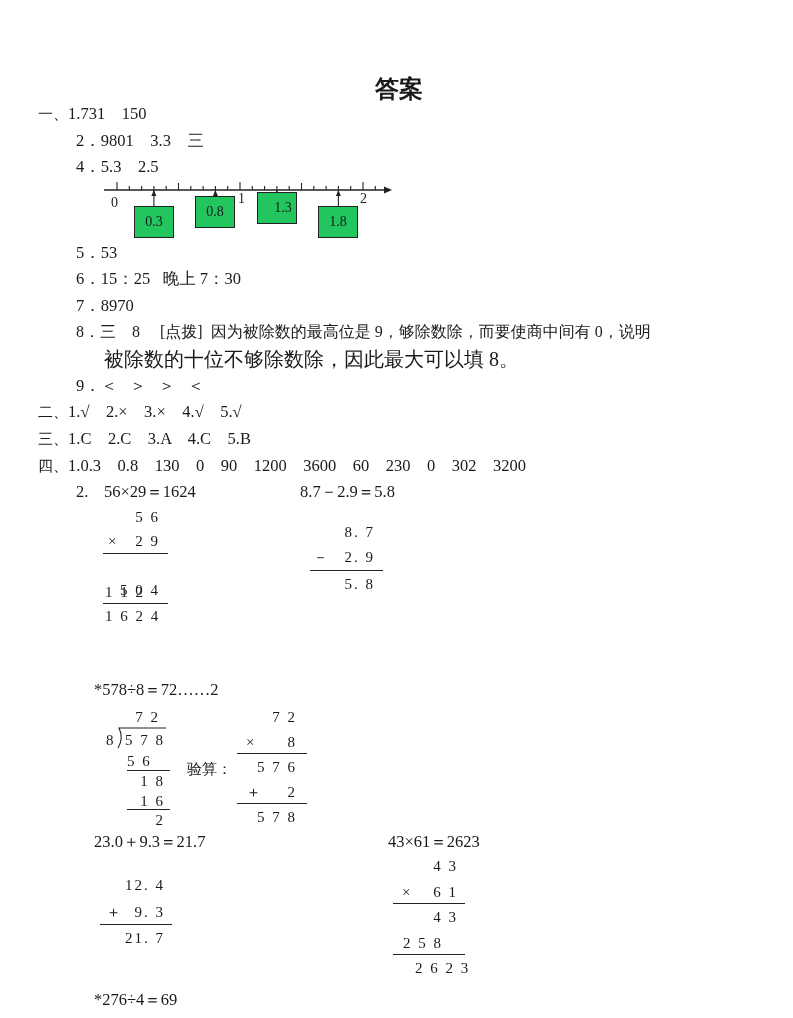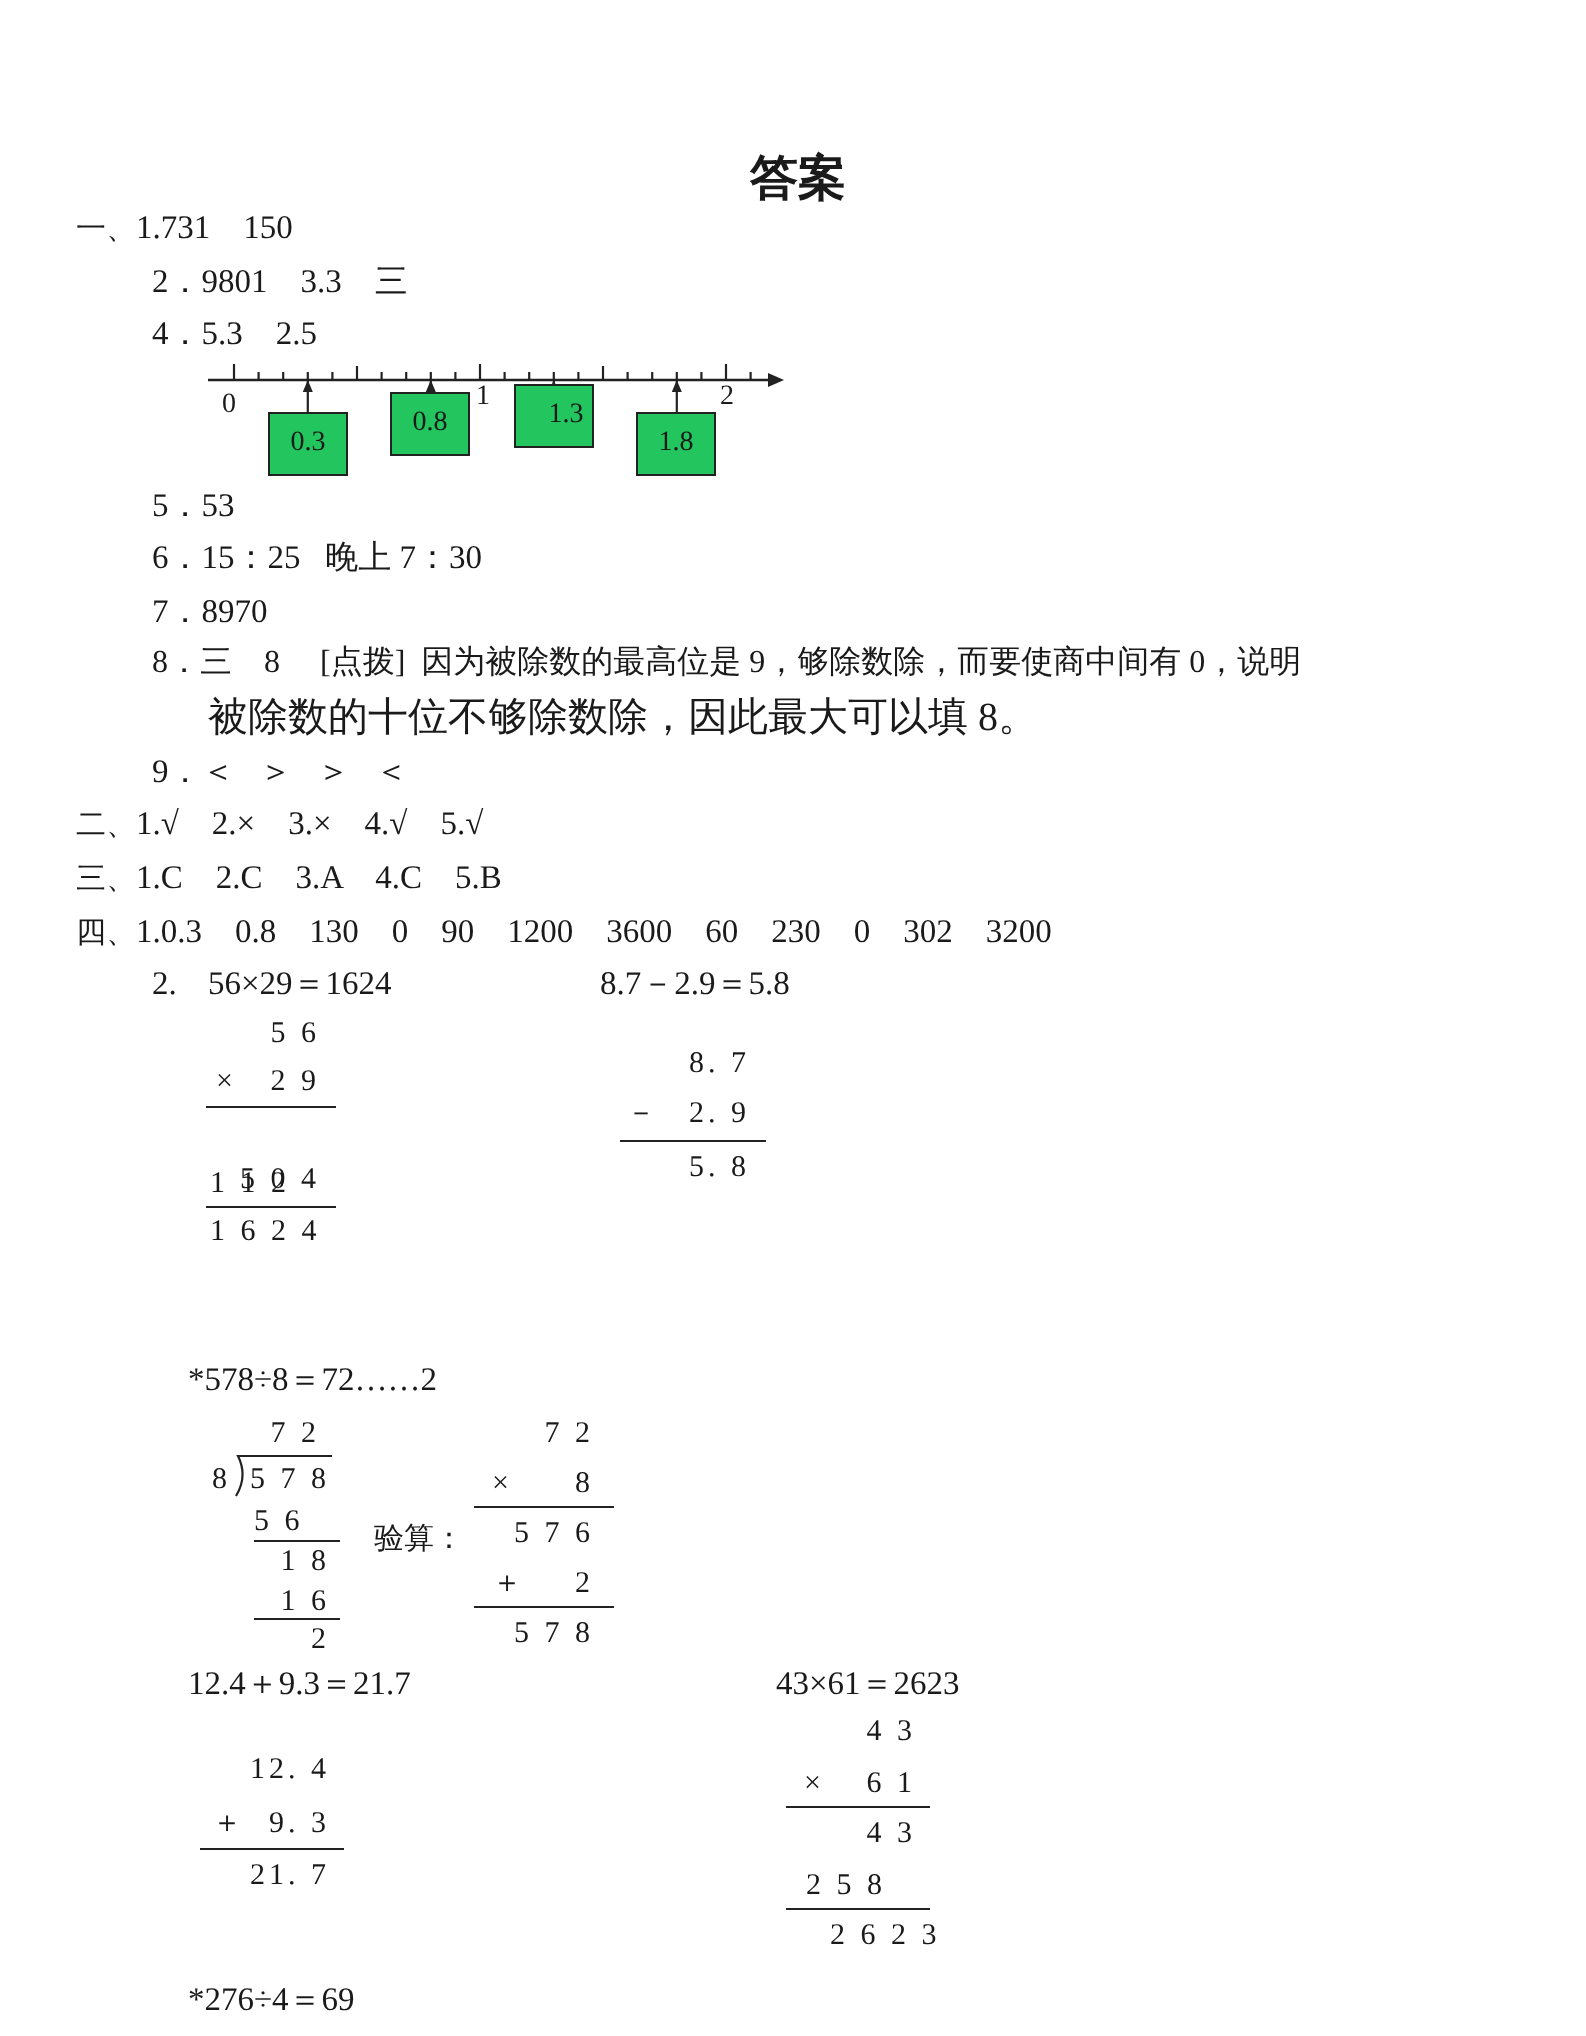--- a/index.html
+++ b/index.html
@@ -122,21 +122,21 @@
 <div class="abs v" style="left:255px;top:708px;width:42px;">7 2</div>
 <div class="abs v" style="left:246px;top:733px;">×</div>
 <div class="abs v" style="left:255px;top:733px;width:42px;">8</div>
 <div class="line" style="left:237px;top:753px;width:70px;"></div>
 <div class="abs v" style="left:250px;top:758px;width:47px;">5 7 6</div>
 <div class="abs v" style="left:246px;top:783px;">＋</div>
 <div class="abs v" style="left:255px;top:783px;width:42px;">2</div>
 <div class="line" style="left:237px;top:803px;width:70px;"></div>
 <div class="abs v" style="left:250px;top:808px;width:47px;">5 7 8</div>
 
-<div class="abs t" style="left:94px;top:832px;">12.4＋9.3＝21.7</div>
+<div class="abs t" style="left:94px;top:832px;">23.0＋9.3＝21.7</div>
 <div class="abs v" style="left:120px;top:876px;width:45px;">12. 4</div>
 <div class="abs v" style="left:106px;top:903px;">＋</div>
 <div class="abs v" style="left:120px;top:903px;width:45px;">9. 3</div>
 <div class="line" style="left:100px;top:924px;width:72px;"></div>
 <div class="abs v" style="left:120px;top:929px;width:45px;">21. 7</div>
 
 <div class="abs t" style="left:388px;top:832px;">43×61＝2623</div>
 <div class="abs v" style="left:420px;top:857px;width:38px;">4 3</div>
 <div class="abs v" style="left:402px;top:883px;">×</div>
 <div class="abs v" style="left:420px;top:883px;width:38px;">6 1</div>

